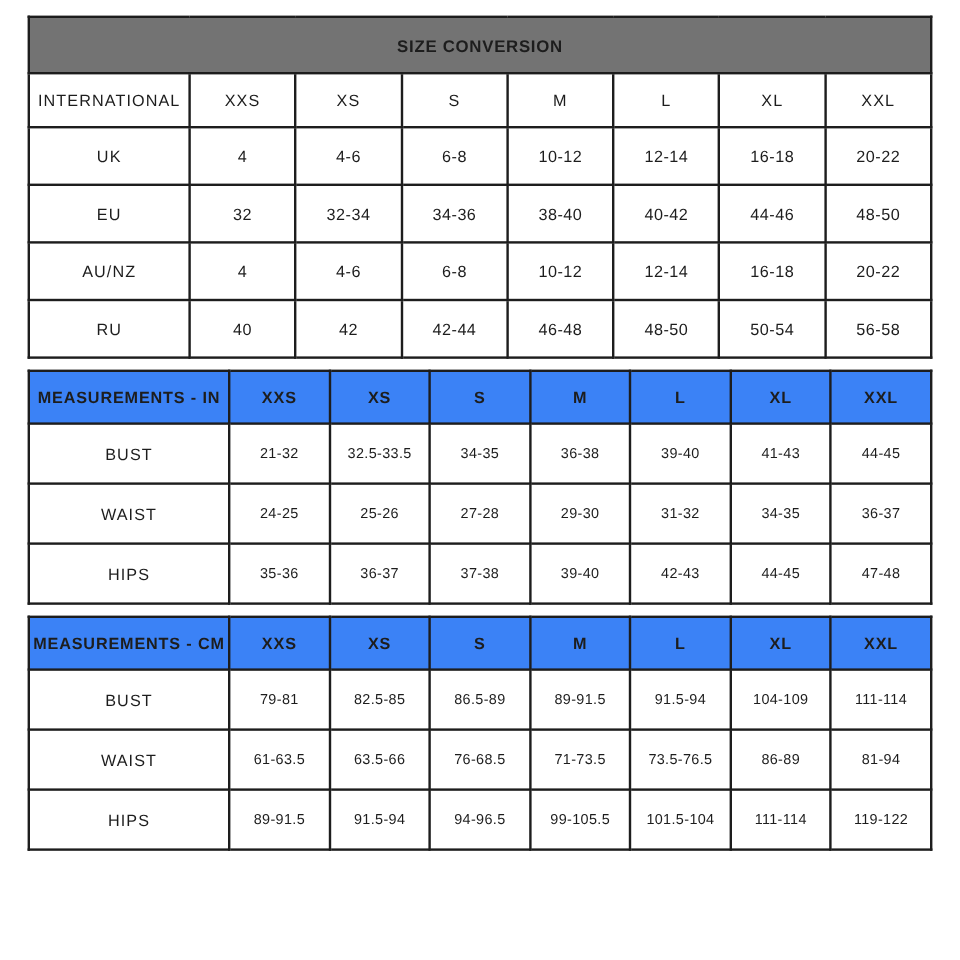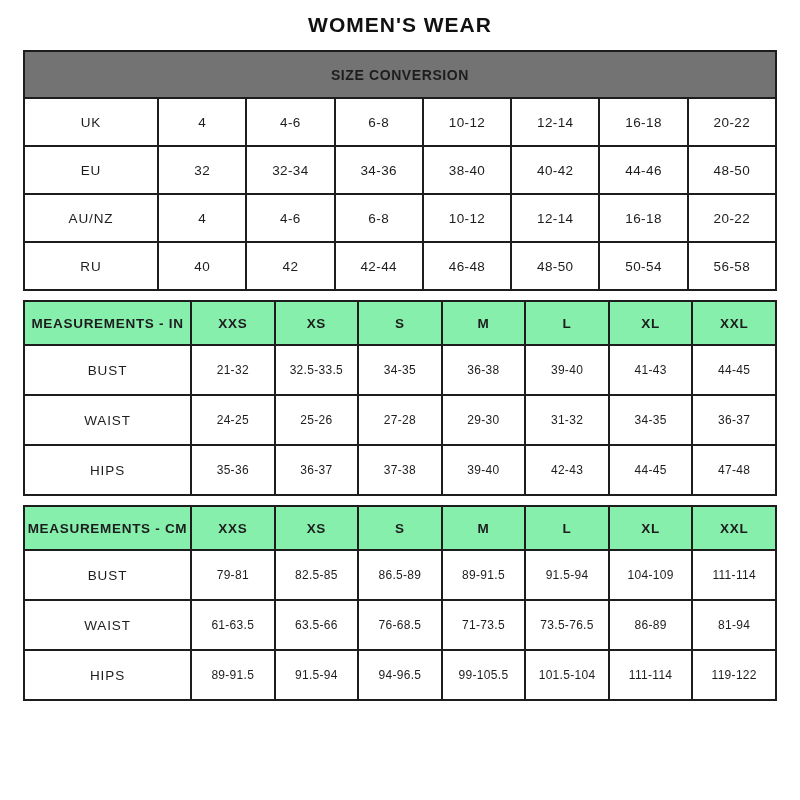--- a/index.html
+++ b/index.html
@@ -47,55 +47,64 @@
   }
   .conv-table tbody th {
     font-size: 13.5px;
     letter-spacing: 0.9px;
     height: 48px;
   }
   .conv-table tbody td { font-size: 13.5px; letter-spacing: 0.4px; }
   
   .meas-table { margin-top: 9px; }
   .meas-table thead th {
-    background: #86efac;
+    background: #3b82f6;
     font-weight: bold;
     font-size: 13.5px;
     letter-spacing: 0.7px;
     height: 44px;
   }
   .meas-table tbody th {
     font-size: 13.5px;
     letter-spacing: 0.9px;
     height: 50px;
   }
   .meas-table tbody td { font-size: 12px; letter-spacing: 0.3px; }
 </style>
 </head>
 <body>
 
 <div class="page">
 
-  <h1 class="page-title">WOMEN'S WEAR</h1>
 
   <table class="conv-table">
     <colgroup>
       <col style="width:134px">
         <col>
         <col>
         <col>
         <col>
         <col>
         <col>
         <col>
     </colgroup>
     <thead>
       <tr>
         <th class="conv-caption-cell" colspan="8">SIZE CONVERSION</th>
       </tr>
+      <tr class="hdr-row">
+          <th>INTERNATIONAL</th>
+          <th>XXS</th>
+          <th>XS</th>
+          <th>S</th>
+          <th>M</th>
+          <th>L</th>
+          <th>XL</th>
+          <th>XXL</th>
+        </tr>
     </thead>
     <tbody>
         <tr>
           <th>UK</th>
           <td>4</td>
           <td>4-6</td>
           <td>6-8</td>
           <td>10-12</td>
           <td>12-14</td>
           <td>16-18</td>

